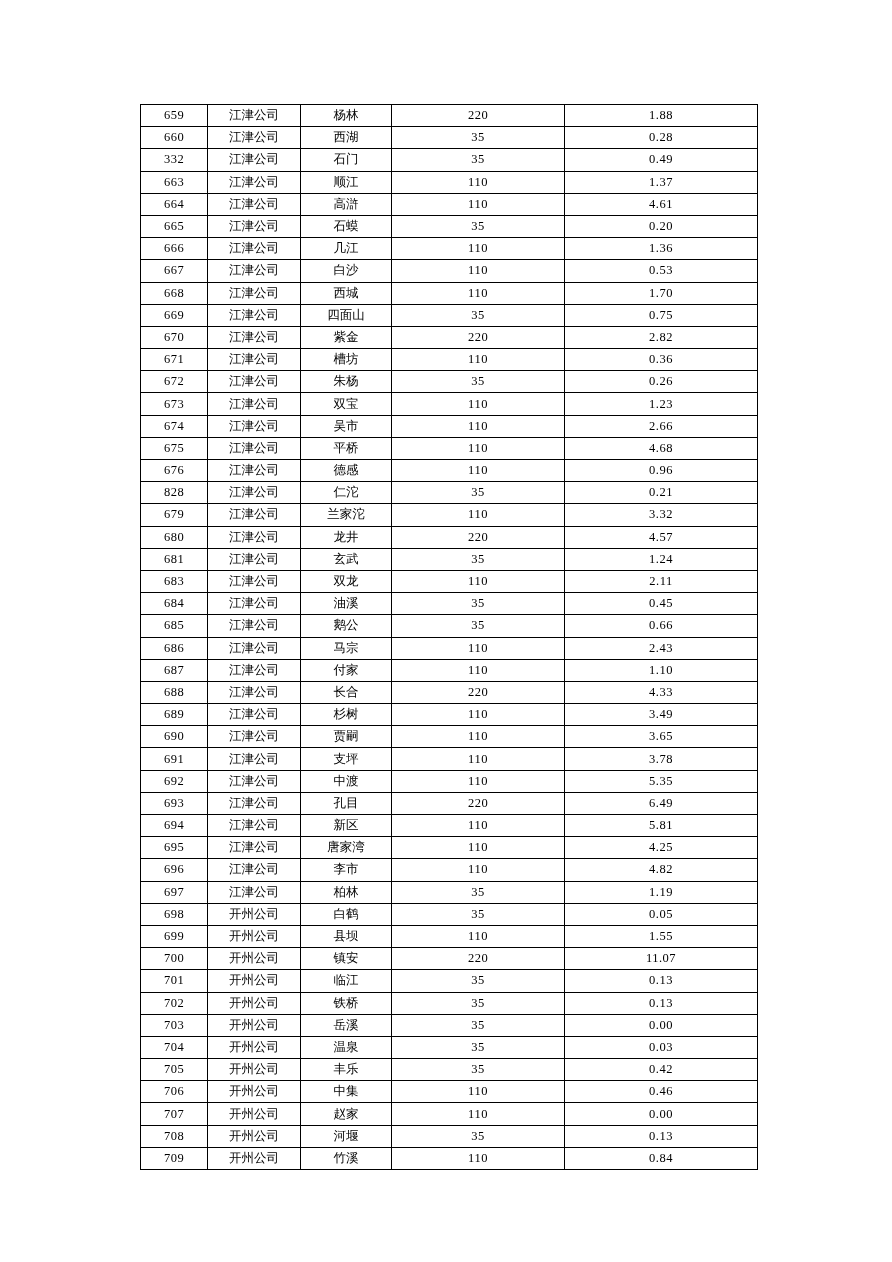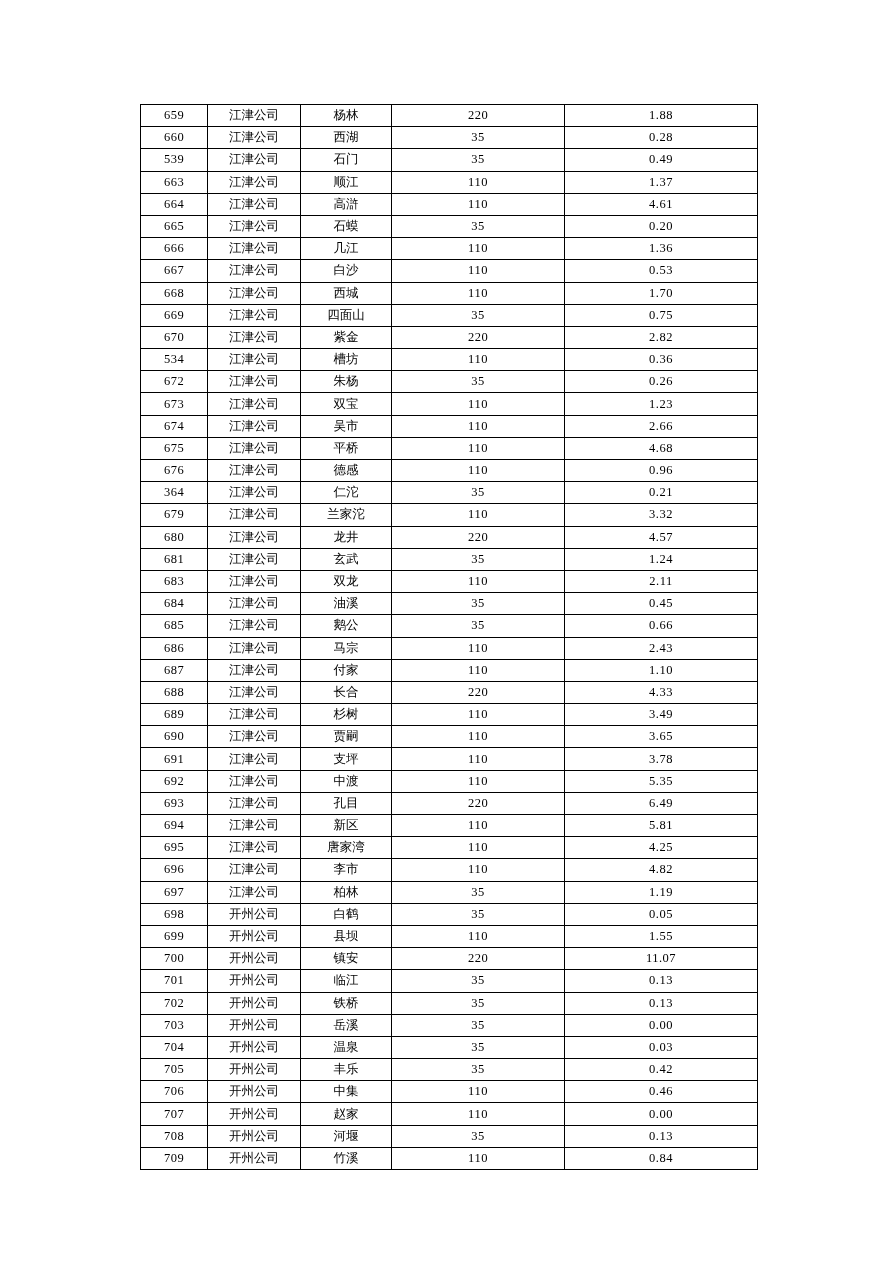--- a/index.html
+++ b/index.html
@@ -73,21 +73,21 @@
             <td class="c-value num">1.88</td>
           </tr>
           <tr>
             <td class="c-index num">660</td>
             <td class="c-unit cn">江津公司</td>
             <td class="c-name cn">西湖</td>
             <td class="c-volt num">35</td>
             <td class="c-value num">0.28</td>
           </tr>
           <tr>
-            <td class="c-index num">539</td>
+            <td class="c-index num">332</td>
             <td class="c-unit cn">江津公司</td>
             <td class="c-name cn">石门</td>
             <td class="c-volt num">35</td>
             <td class="c-value num">0.49</td>
           </tr>
           <tr>
             <td class="c-index num">663</td>
             <td class="c-unit cn">江津公司</td>
             <td class="c-name cn">顺江</td>
             <td class="c-volt num">110</td>
@@ -136,21 +136,21 @@
             <td class="c-value num">0.75</td>
           </tr>
           <tr>
             <td class="c-index num">670</td>
             <td class="c-unit cn">江津公司</td>
             <td class="c-name cn">紫金</td>
             <td class="c-volt num">220</td>
             <td class="c-value num">2.82</td>
           </tr>
           <tr>
-            <td class="c-index num">534</td>
+            <td class="c-index num">671</td>
             <td class="c-unit cn">江津公司</td>
             <td class="c-name cn">槽坊</td>
             <td class="c-volt num">110</td>
             <td class="c-value num">0.36</td>
           </tr>
           <tr>
             <td class="c-index num">672</td>
             <td class="c-unit cn">江津公司</td>
             <td class="c-name cn">朱杨</td>
             <td class="c-volt num">35</td>
@@ -178,21 +178,21 @@
             <td class="c-value num">4.68</td>
           </tr>
           <tr>
             <td class="c-index num">676</td>
             <td class="c-unit cn">江津公司</td>
             <td class="c-name cn">德感</td>
             <td class="c-volt num">110</td>
             <td class="c-value num">0.96</td>
           </tr>
           <tr>
-            <td class="c-index num">364</td>
+            <td class="c-index num">828</td>
             <td class="c-unit cn">江津公司</td>
             <td class="c-name cn">仁沱</td>
             <td class="c-volt num">35</td>
             <td class="c-value num">0.21</td>
           </tr>
           <tr>
             <td class="c-index num">679</td>
             <td class="c-unit cn">江津公司</td>
             <td class="c-name cn">兰家沱</td>
             <td class="c-volt num">110</td>

